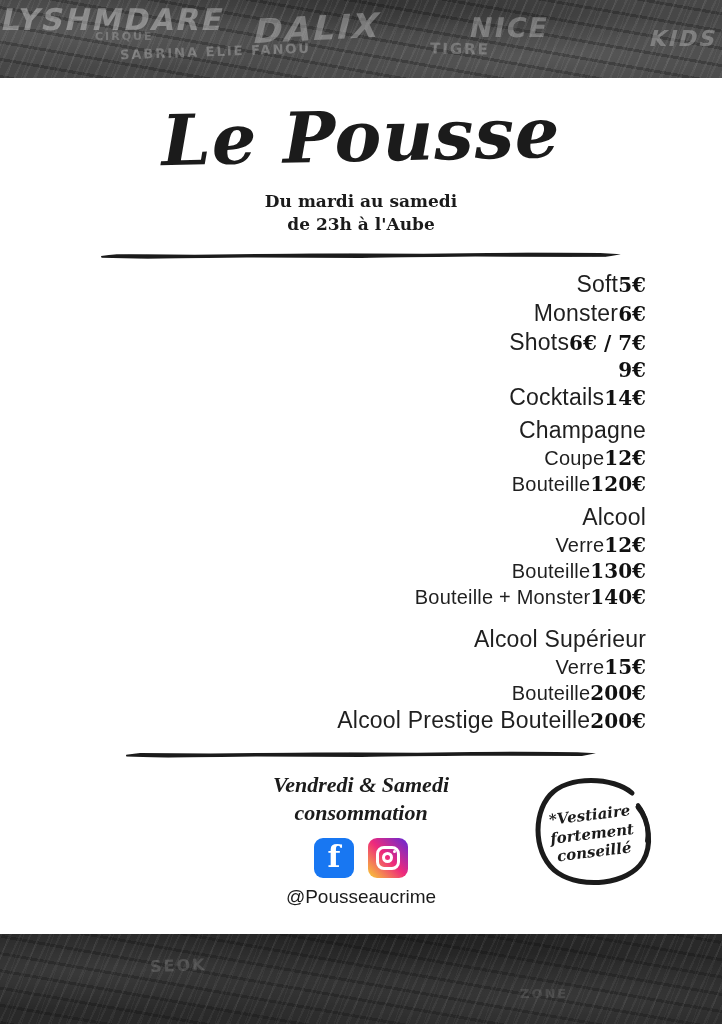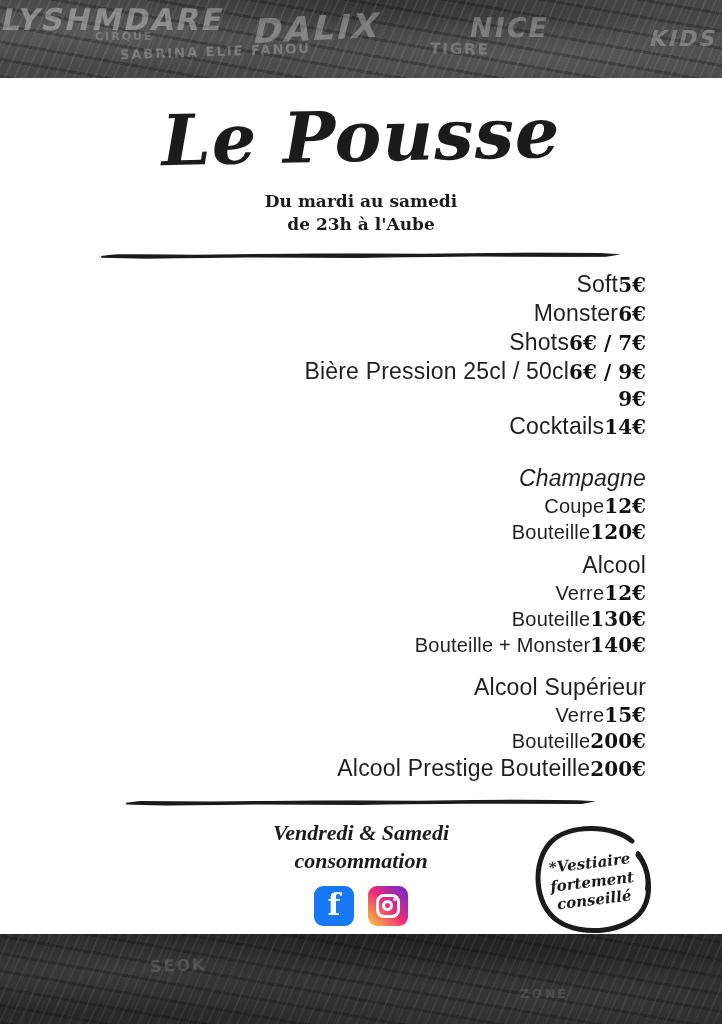--- a/index.html
+++ b/index.html
@@ -293,31 +293,27 @@
       </div>
       <div class="row">
         <div class="name">Monster</div>
         <div class="price">6€</div>
       </div>
       <div class="row">
         <div class="name">Shots</div>
         <div class="price">6€ / 7€</div>
       </div>
       <div class="row">
-        <div class="name">Bière Pression 25cl / 50cl</div>
-        <div class="price">6€ / 9€</div>
-      </div>
-      <div class="row">
         <div class="price">9€</div>
       </div>
       <div class="row">
         <div class="name">Cocktails</div>
         <div class="price">14€</div>
       </div>
-      <div class="row" style="margin-top: 23px; font-style: italic;">
+      <div class="row" style="margin-top: 4px;">
         <div class="name">Champagne</div>
         <div class="price"></div>
       </div>
       <div class="row sub">
         <div class="name">Coupe</div>
         <div class="price">12€</div>
       </div>
       <div class="row sub">
         <div class="name">Bouteille</div>
         <div class="price">120€</div>

